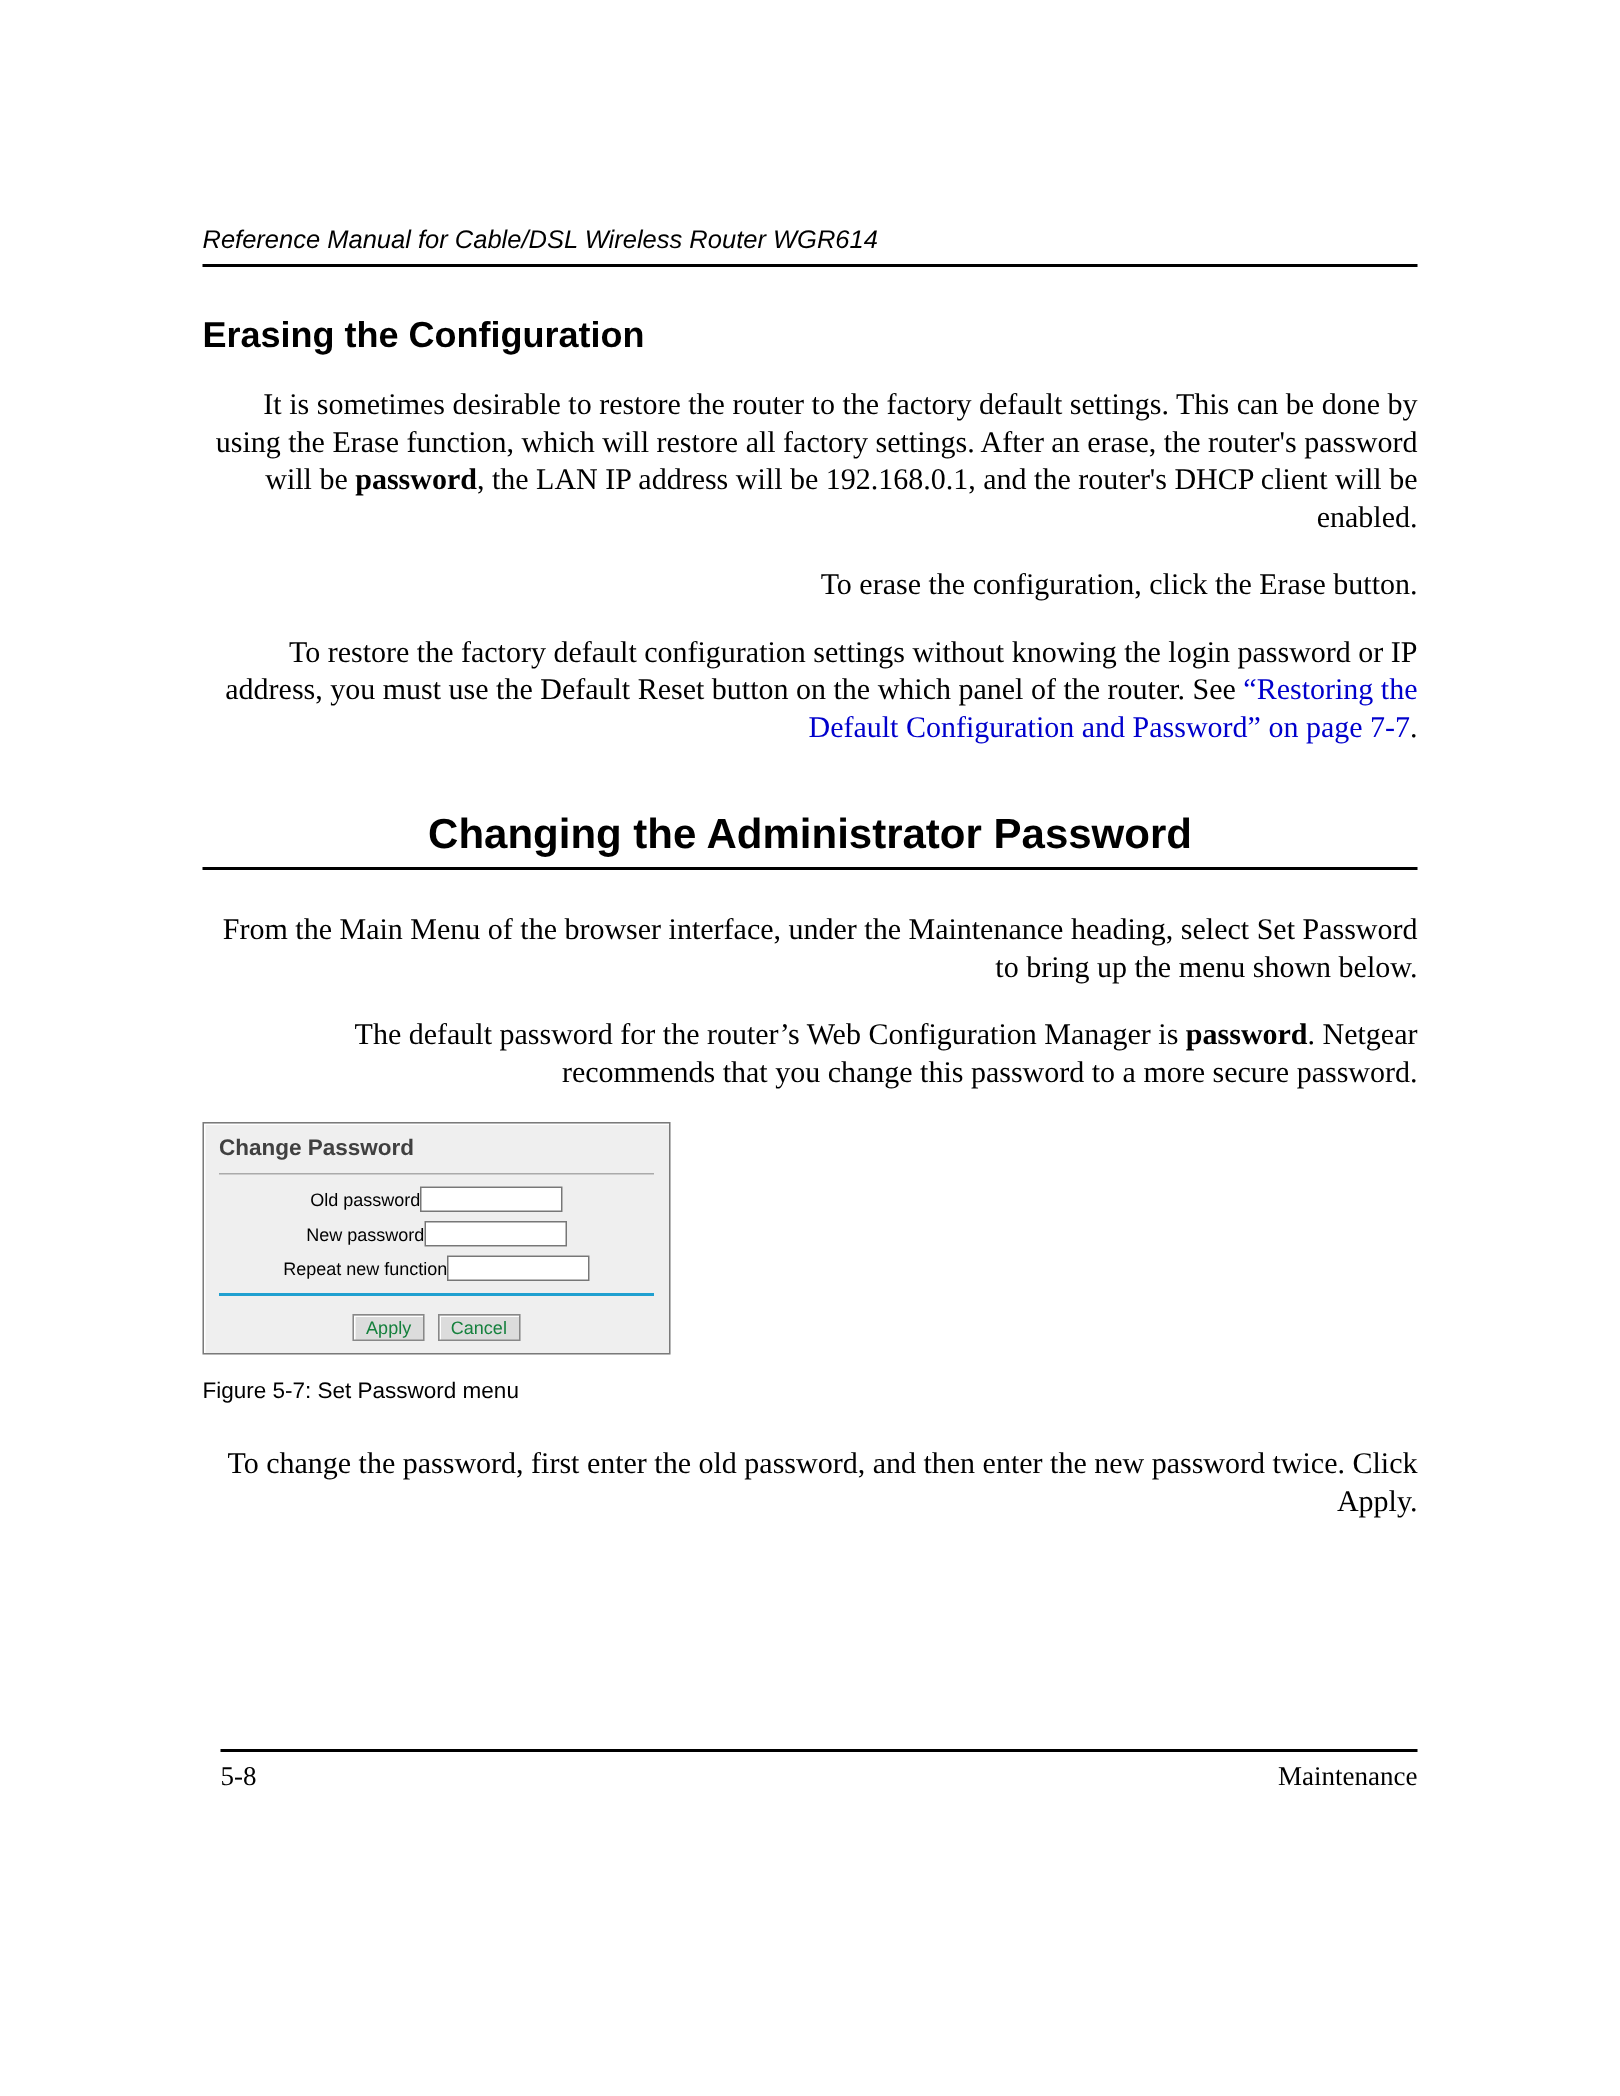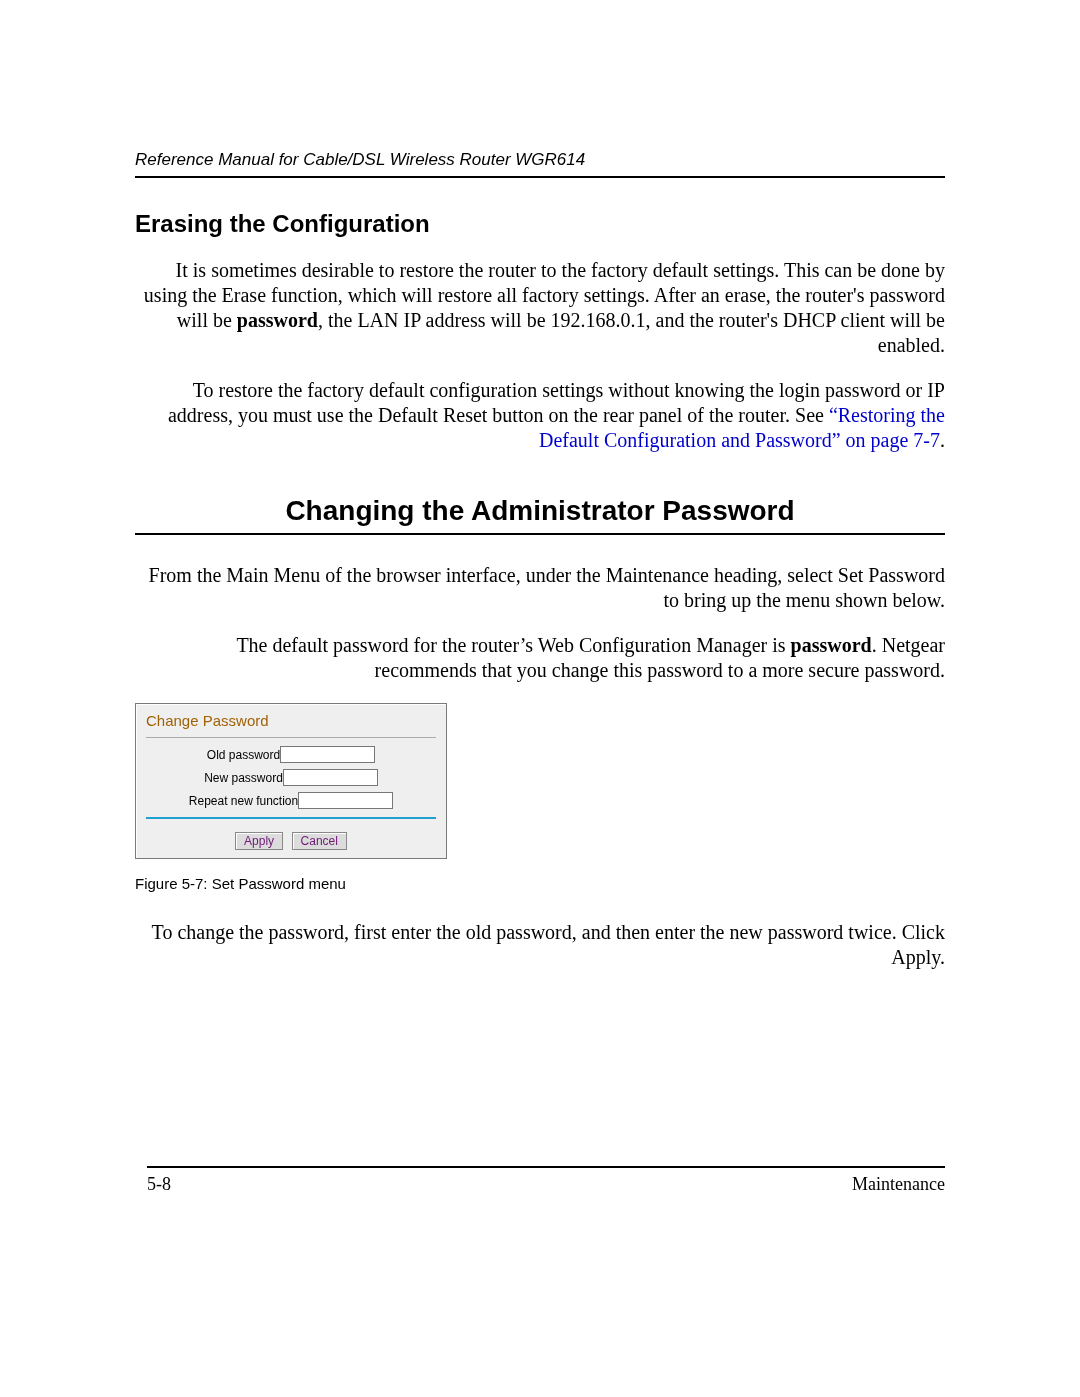--- a/index.html
+++ b/index.html
@@ -63,22 +63,22 @@
     border: 1px solid #7a7a7a;
     background: #efefef;
     font-family: Arial, Helvetica, sans-serif;
     margin-bottom: 16px;
     box-shadow: inset 1px 1px 0 #fff;
   }
   .panel-inner {
     padding: 8px 10px 6px 10px;
   }
   .panel-title {
-    color: #a16207;
-    font-weight: normal;
+    color: #404040;
+    font-weight: bold;
     font-size: 15px;
     margin-bottom: 8px;
   }
   .panel-hr1 { border-top: 1px solid #aaa; margin: 0 0 8px 0; }
   .form-row {
     display: flex;
     align-items: center;
     justify-content: center;
     font-size: 12px;
     color: #000;
@@ -99,21 +99,21 @@
     text-align: center;
   }
   .panel-buttons .btn {
     display: inline-block;
     font-size: 12px;
     font-family: Arial, Helvetica, sans-serif;
     background: #dcdcdc;
     border: 1px solid #888;
     padding: 1px 8px;
     margin: 0 2px;
-    color: #701a75;
+    color: #15803d;
     box-shadow: inset 1px 1px 0 #fff;
   }
 
   .caption {
     font-family: Arial, Helvetica, sans-serif;
     font-weight: normal;
     font-size: 15px;
     margin-bottom: 28px;
   }
 
@@ -140,23 +140,24 @@
 <div class="page">
 
   <div class="running-header">Reference Manual for Cable/DSL Wireless Router WGR614</div>
 
   <div class="h3">Erasing the Configuration</div>
 
   <p class="body">
     <span>It is sometimes desirable to restore the router to the factory default settings. This can be done by using the Erase function, which will restore all factory settings. After an erase, the router's password will be </span><span class="bold">password</span><span>, the LAN IP address will be 192.168.0.1, and the router's DHCP client will be enabled.</span>
   </p>
 
+  <p class="body">To erase the configuration, click the Erase button.</p>
 
   <p class="body">
-    <span>To restore the factory default configuration settings without knowing the login password or IP address, you must use the Default Reset button on the rear panel of the router. See </span><a href="#" class="xref">“Restoring the Default Configuration and Password” on page 7-7</a><span>.</span>
+    <span>To restore the factory default configuration settings without knowing the login password or IP address, you must use the Default Reset button on the which panel of the router. See </span><a href="#" class="xref">“Restoring the Default Configuration and Password” on page 7-7</a><span>.</span>
   </p>
 
   <div class="h2-wrap">
     <div class="h2">Changing the Administrator Password</div>
     <div class="h2-rule"></div>
   </div>
 
   <p class="body">From the Main Menu of the browser interface, under the Maintenance heading, select Set Password to bring up the menu shown below.</p>
 
   <p class="body">

